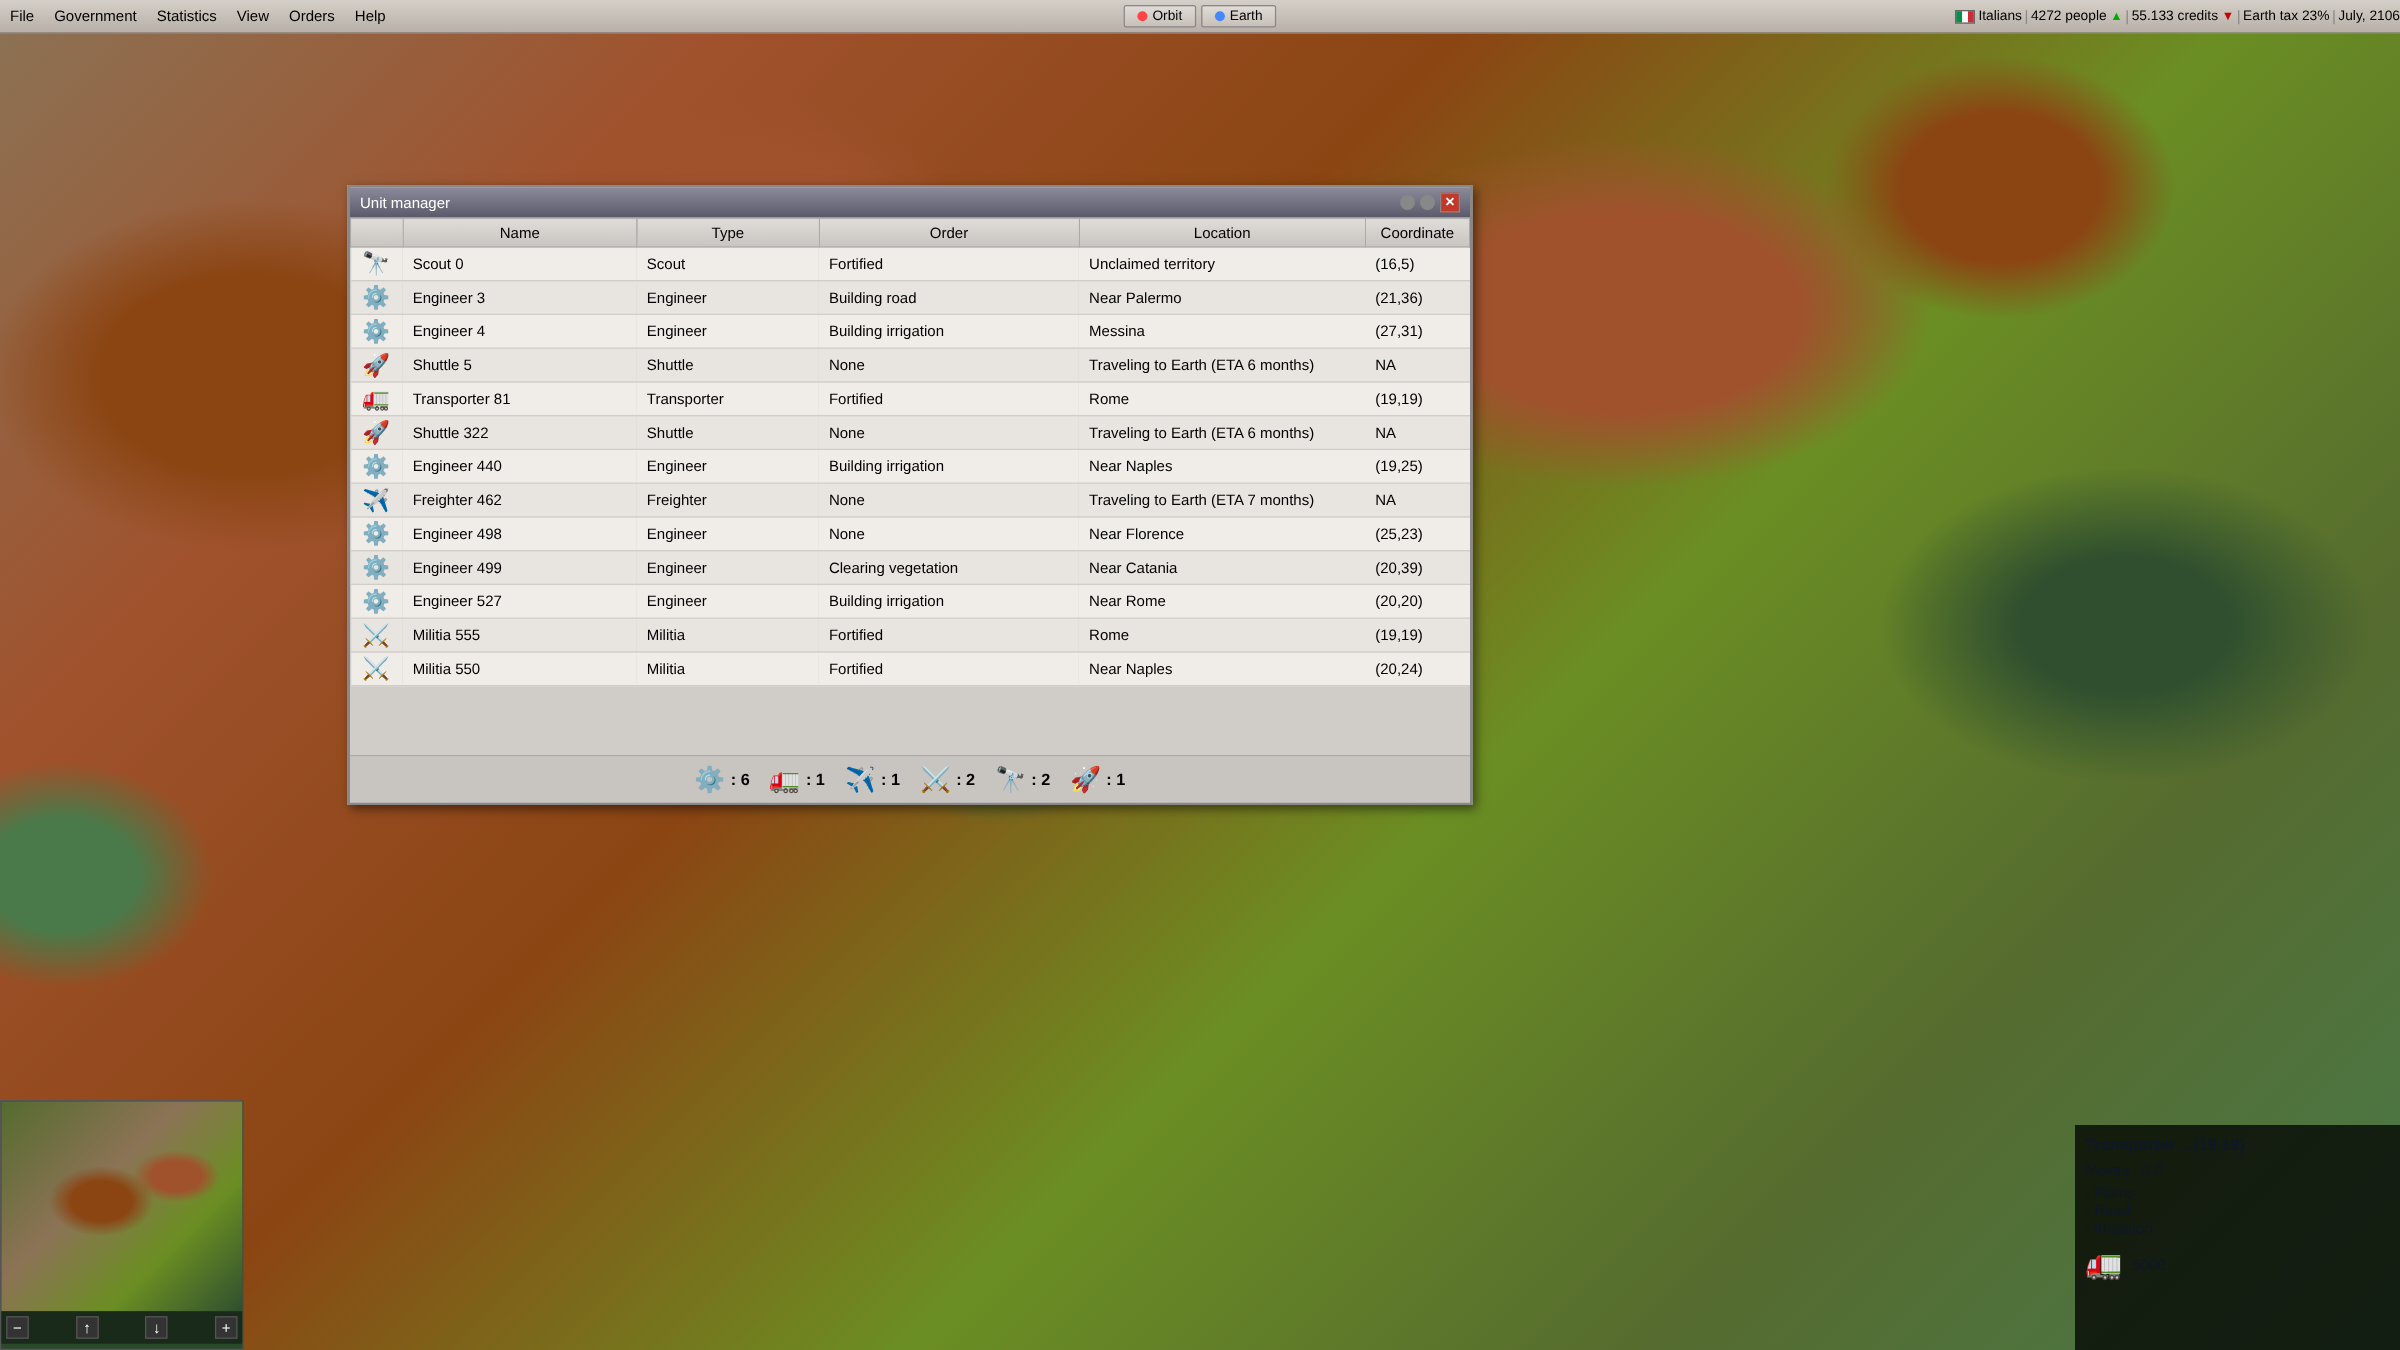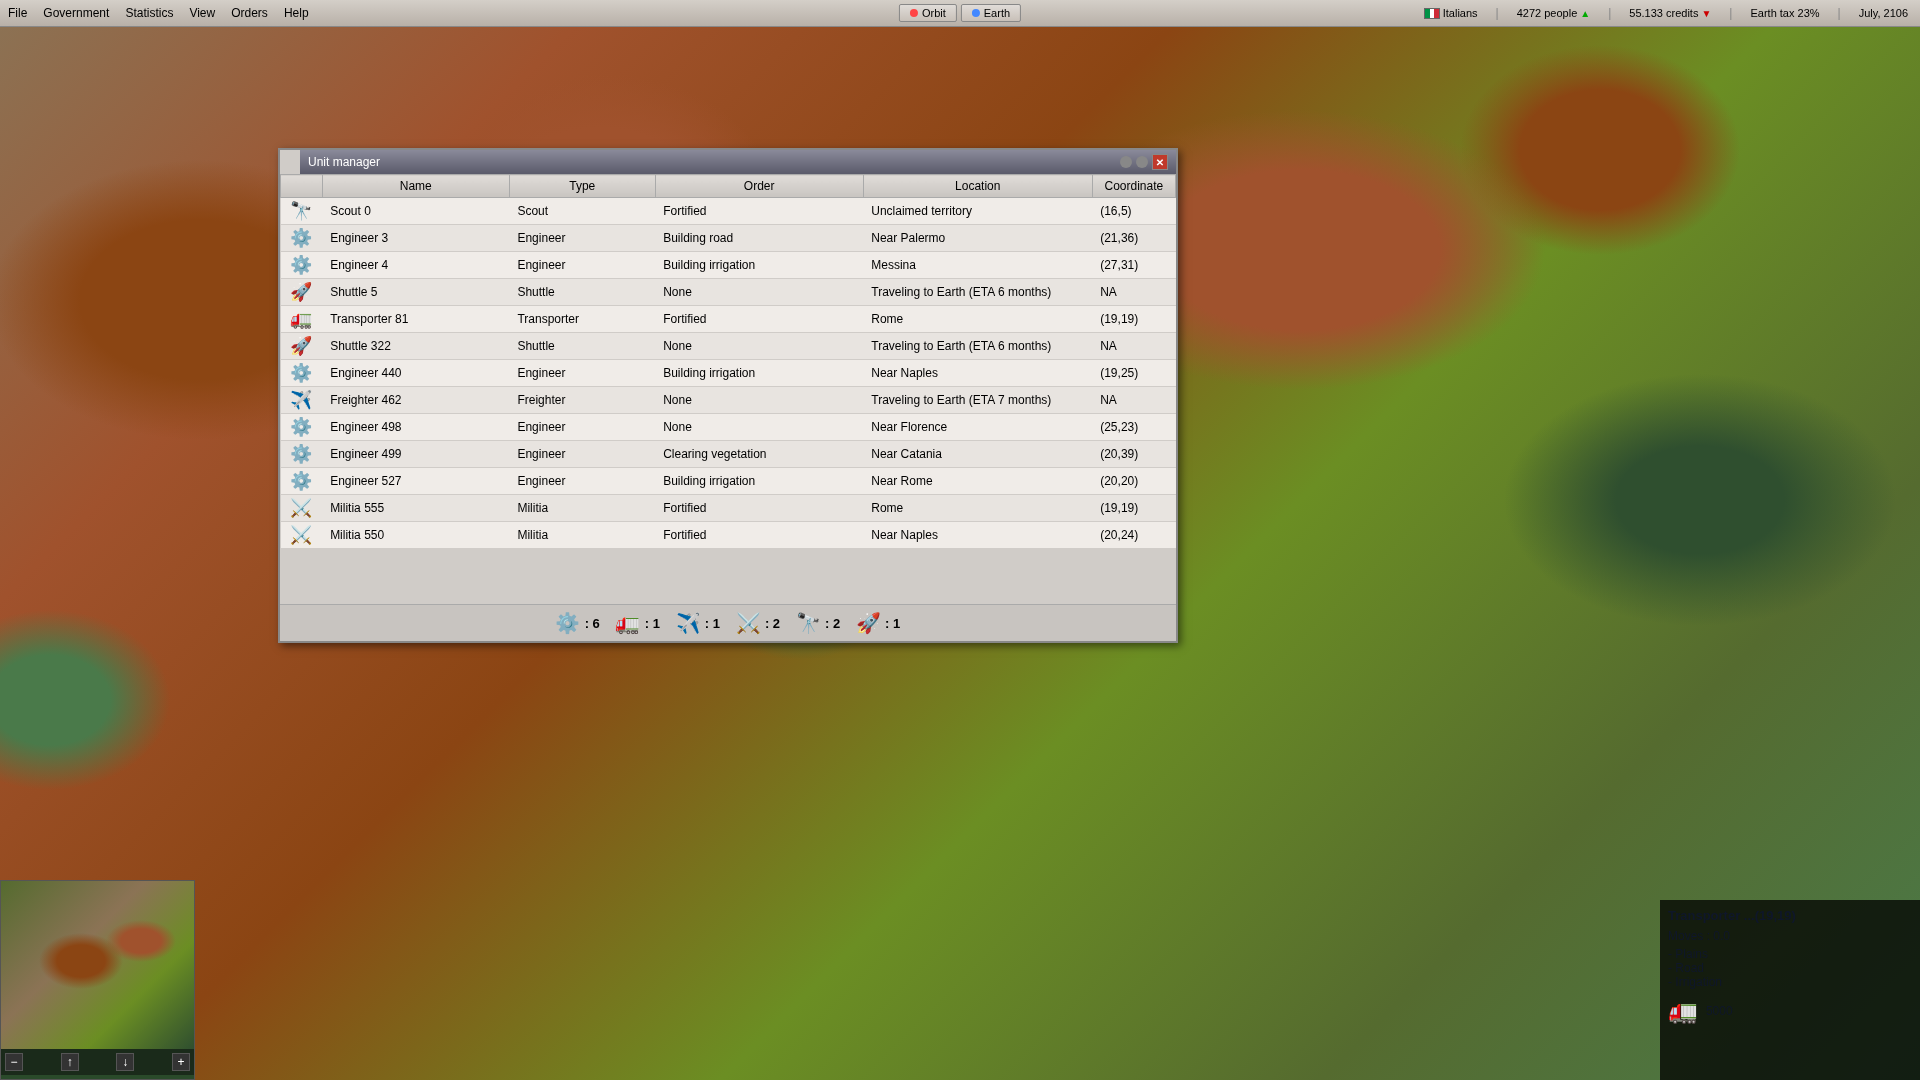--- a/index.html
+++ b/index.html
@@ -72,22 +72,22 @@
       border-radius: 2px;
     }
     .orbit-dot { width: 8px; height: 8px; border-radius: 50%; background: #ff4444; }
     .earth-dot { width: 8px; height: 8px; border-radius: 50%; background: #4488ff; }
 
     #menubar-right {
       position: absolute;
       right: 0;
       display: flex;
       align-items: center;
-      gap: 16px;
-      padding-right: 12px;
+      gap: 0;
+      padding-right: 0;
       height: 100%;
     }
     .status-item {
       display: flex;
       align-items: center;
       gap: 3px;
       font-size: 11px;
       color: #000;
     }
     .flag-it {
@@ -112,21 +112,20 @@
       pointer-events: all;
     }
     #unit-manager-titlebar {
       background: linear-gradient(to bottom, #8a8a9a, #5a5a6a);
       color: white;
       padding: 4px 8px;
       display: flex;
       align-items: center;
       justify-content: space-between;
       font-size: 12px;
-      margin-left: 20px;
     }
     #unit-manager-close {
       background: #c0392b;
       border: 1px solid #888;
       color: white;
       width: 16px;
       height: 16px;
       display: flex;
       align-items: center;
       justify-content: center;

